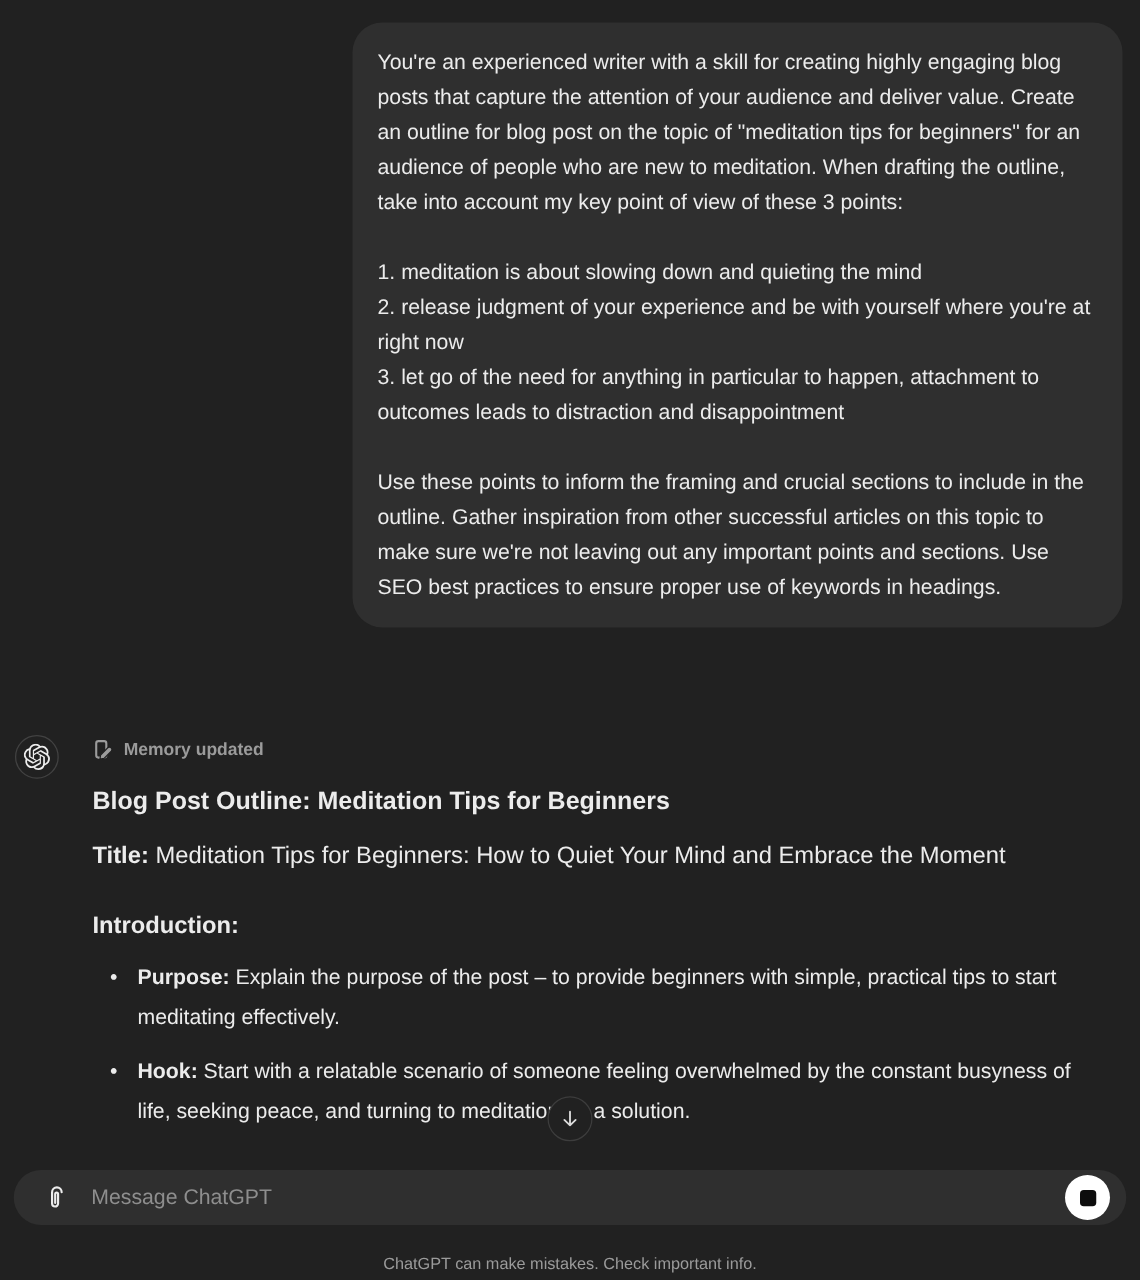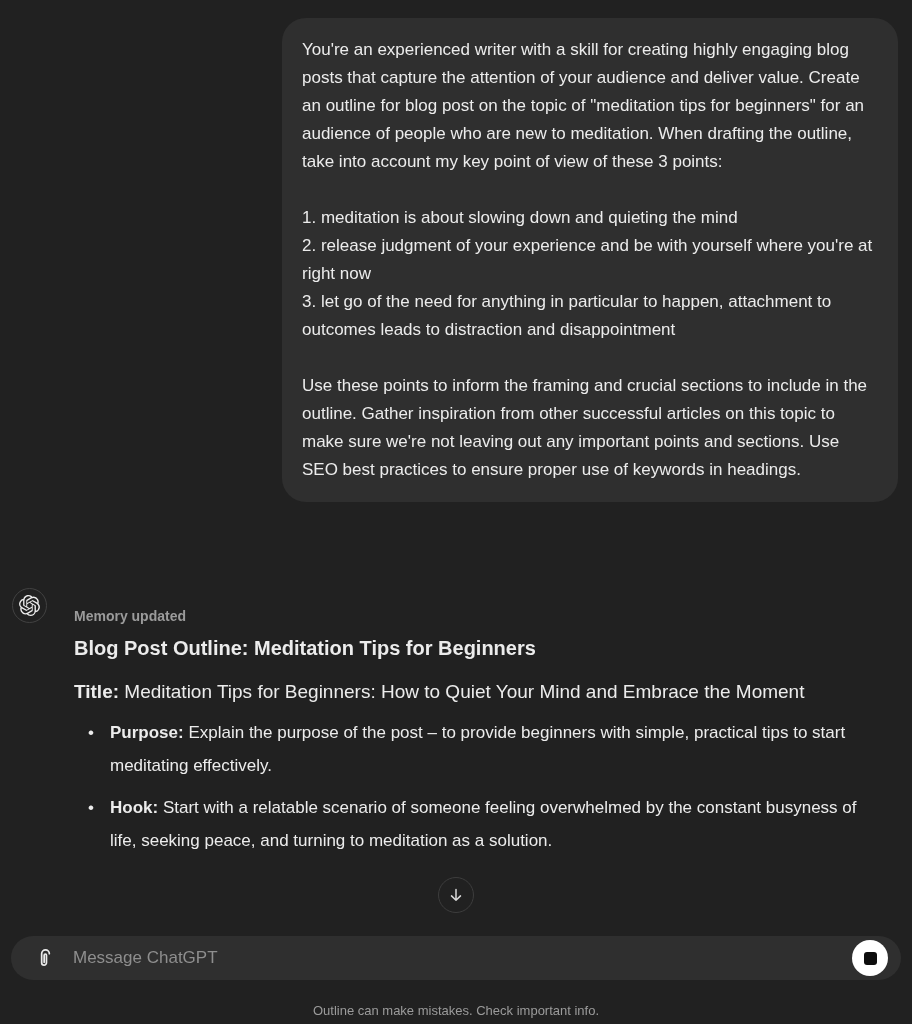--- a/index.html
+++ b/index.html
@@ -21,21 +21,21 @@
   .assistant{position:absolute;top:586px;left:0;width:912px;}
   .avatar{
     position:absolute;left:12px;top:2px;width:35px;height:35px;box-sizing:border-box;
     border:1px solid #424242;border-radius:50%;
     display:flex;align-items:center;justify-content:center;
   }
   .content{margin-left:74px;width:796px;color:var(--text,#ececec);}
   .memory{
     display:inline-flex;align-items:center;gap:8px;margin-top:3px;height:20px;
     background:none;border:none;padding:0;cursor:pointer;
-    color:var(--text-secondary,#9b9b9b);font-size:14px;font-weight:600;font-family:inherit;flex-direction:column;
+    color:var(--text-secondary,#9b9b9b);font-size:14px;font-weight:600;font-family:inherit;
   }
   .heading{margin:14px 0 16px 0;font-size:20px;line-height:28px;font-weight:700;color:var(--text,#ececec);}
   .line{margin:16px 0 0 0;font-size:19px;line-height:28px;}
   .section{margin-top:28px;}
   .line strong,.bullets strong{font-weight:700;}
   .bullets{list-style:none;margin:11px 0 0 0;padding:0 0 0 36px;}
   .bullets li{position:relative;font-size:17px;line-height:32.5px;margin-bottom:10px;}
   .bullets li::before{content:"\2022";position:absolute;left:-22px;}
   
   .scroll-down{
@@ -97,20 +97,21 @@
           <rect x="2.8" y="1.8" width="7.6" height="12.4" rx="1.7" fill="none" stroke="#9b9b9b" stroke-width="1.6"></rect>
           <path d="M8.7 14.8l-3.1.5.5-3.1 5.4-5.4a1.84 1.84 0 0 1 2.6 2.6z" fill="#9b9b9b" stroke="#212121" stroke-width="0.9"></path>
         </svg>
         <span>Memory updated</span>
       </button>
 
       <h2 class="heading">Blog Post Outline: Meditation Tips for Beginners</h2>
 
       <p class="line"><strong>Title:</strong><span> Meditation Tips for Beginners: How to Quiet Your Mind and Embrace the Moment</span></p>
 
+      <p class="line section"><strong>Introduction:</strong></p>
 
       <ul class="bullets">
         <li><strong>Purpose:</strong><span> Explain the purpose of the post – to provide beginners with simple, practical tips to start meditating effectively.</span></li>
         <li><strong>Hook:</strong><span> Start with a relatable scenario of someone feeling overwhelmed by the constant busyness of life, seeking peace, and turning to meditation as a solution.</span></li>
       </ul>
     </div>
   </div>
 
 </main>
 
@@ -125,13 +126,13 @@
     <svg width="23" height="23" viewBox="0 0 24 24" fill="none" stroke="#ececec" stroke-width="1.8" stroke-linecap="round" stroke-linejoin="round" xmlns="http://www.w3.org/2000/svg">
       <path d="M16 7a4 4 0 0 0-8 0v9.5a2.5 2.5 0 0 0 5 0V8.5a1.2 1.2 0 0 0-2.4 0V16"></path>
     </svg>
   </button>
   <input class="composer-input" type="text" placeholder="Message ChatGPT" style="">
   <button class="stop">
     <span class="stop-square"></span>
   </button>
 </div>
 
-<div class="disclaimer">Outline can make mistakes. Check important info.</div>
+<div class="disclaimer">ChatGPT can make mistakes. Check important info.</div>
 
 </body></html>

